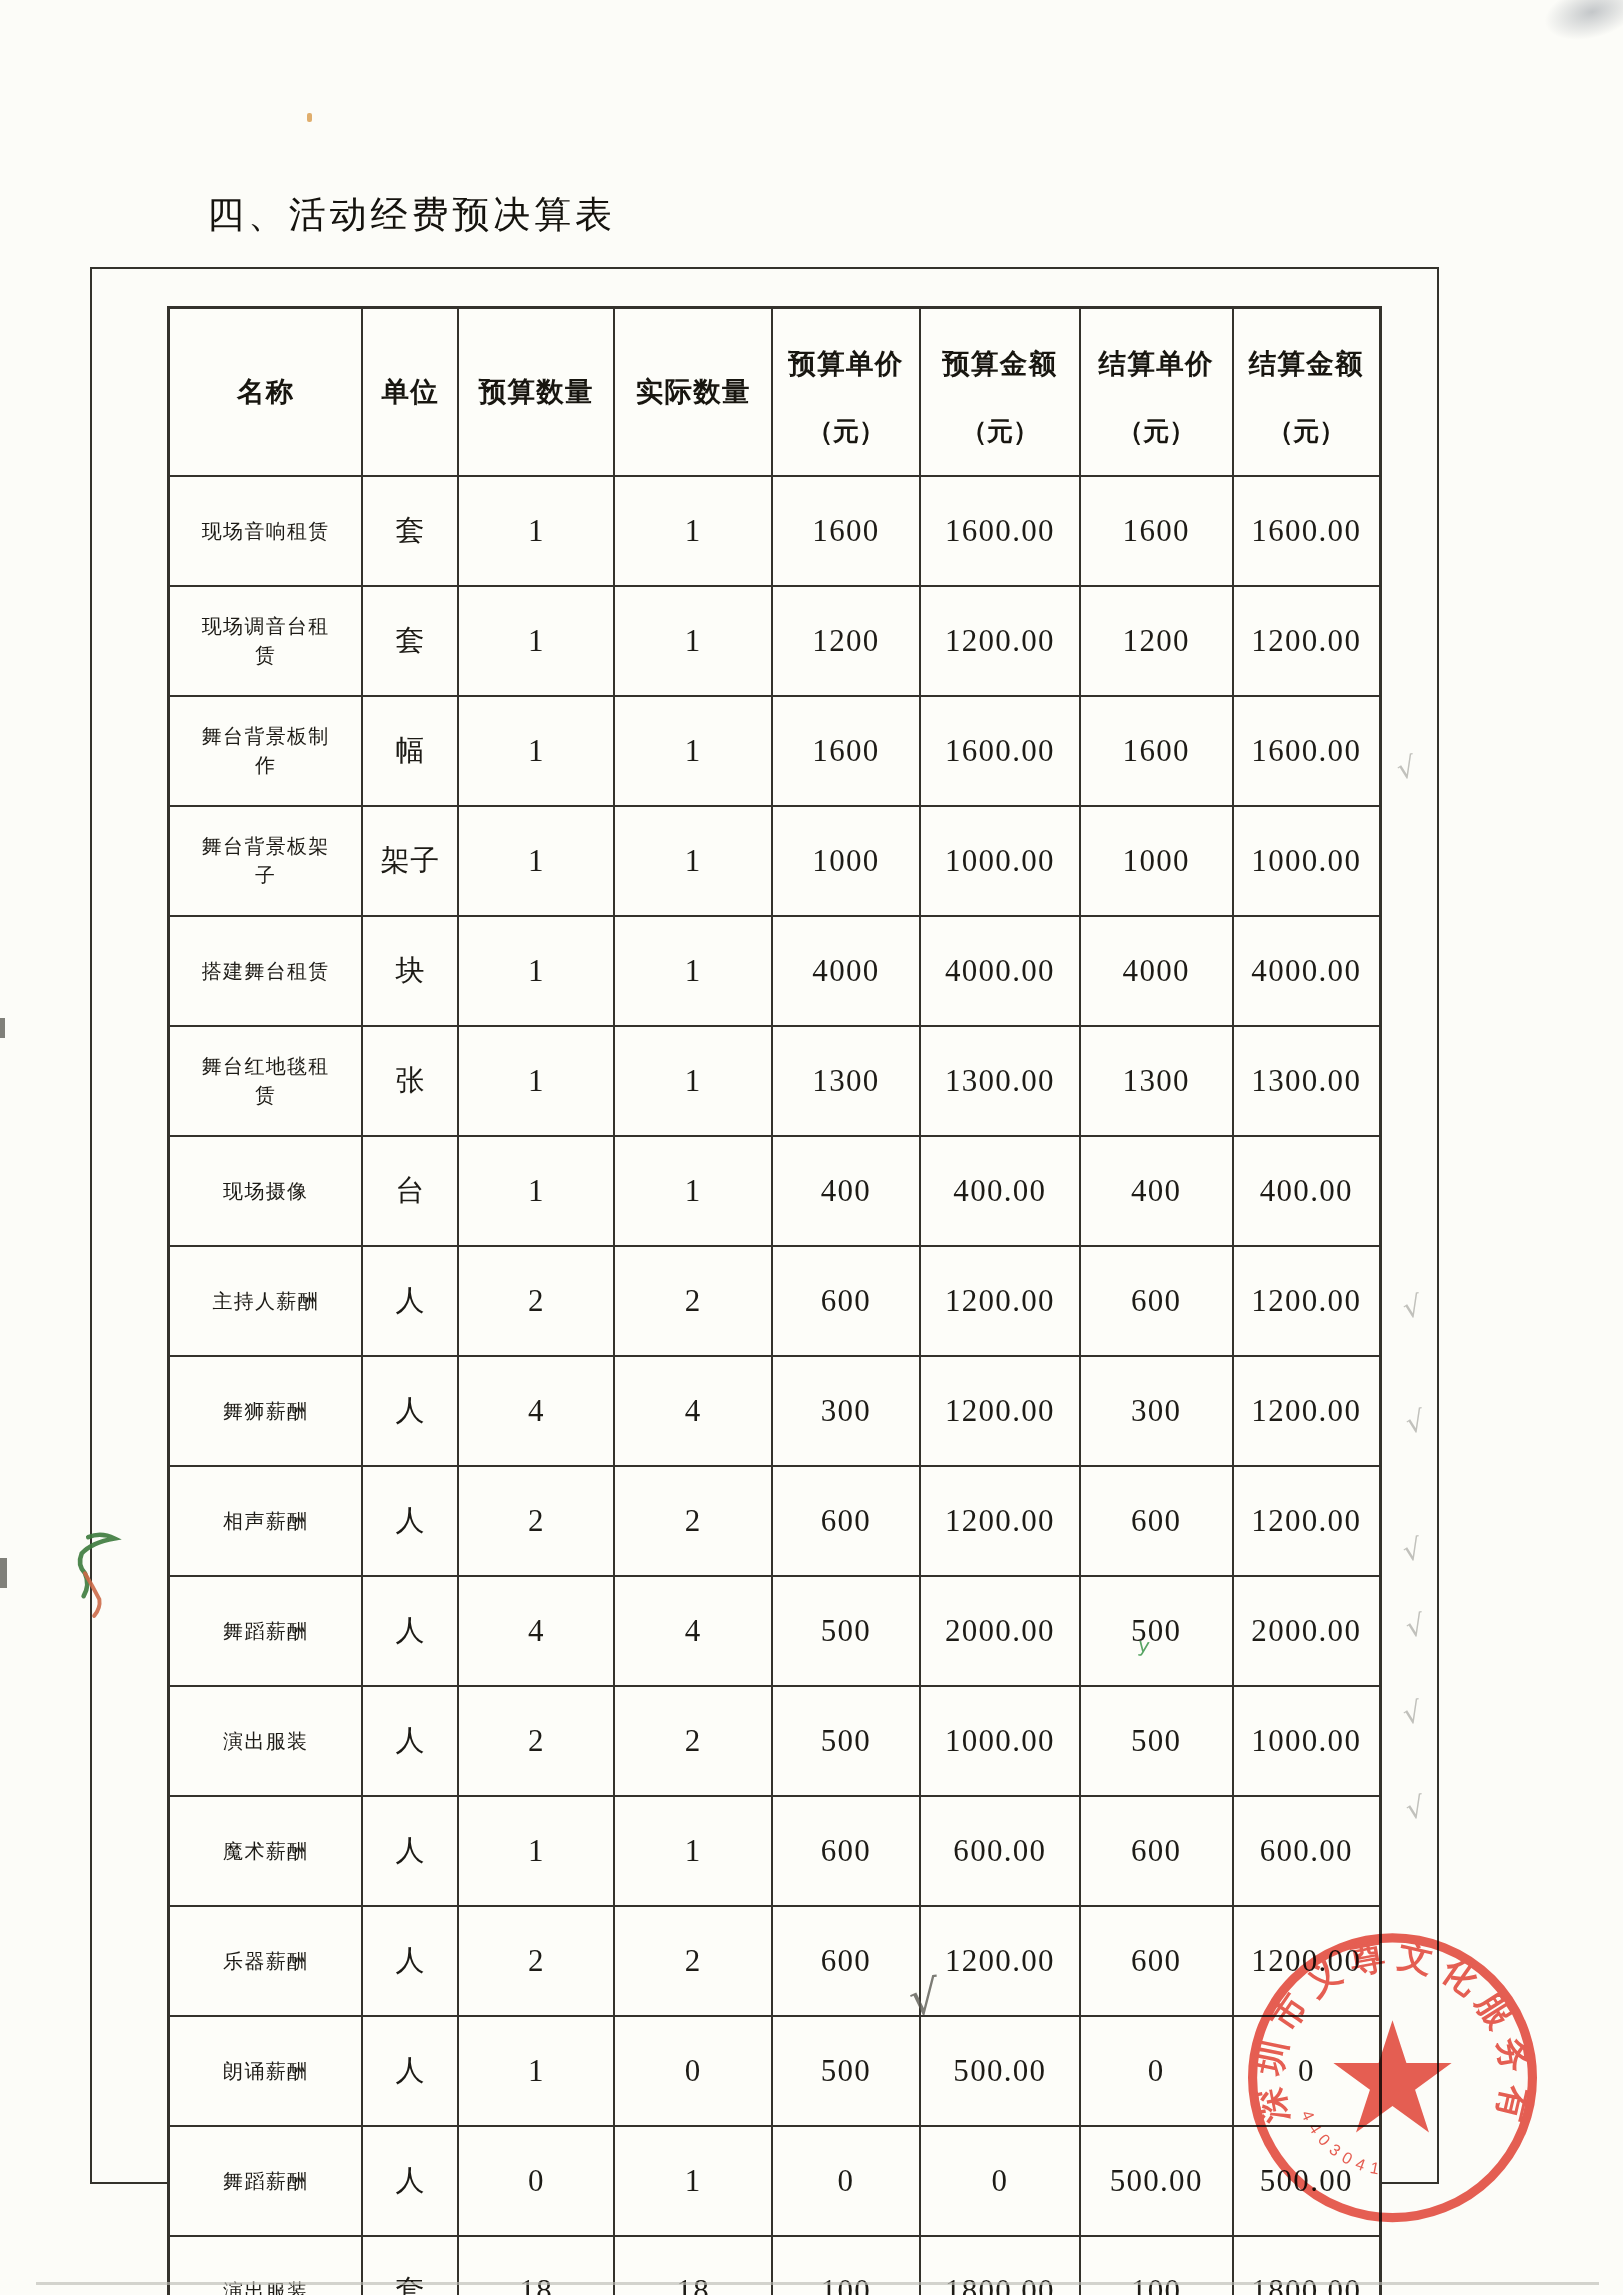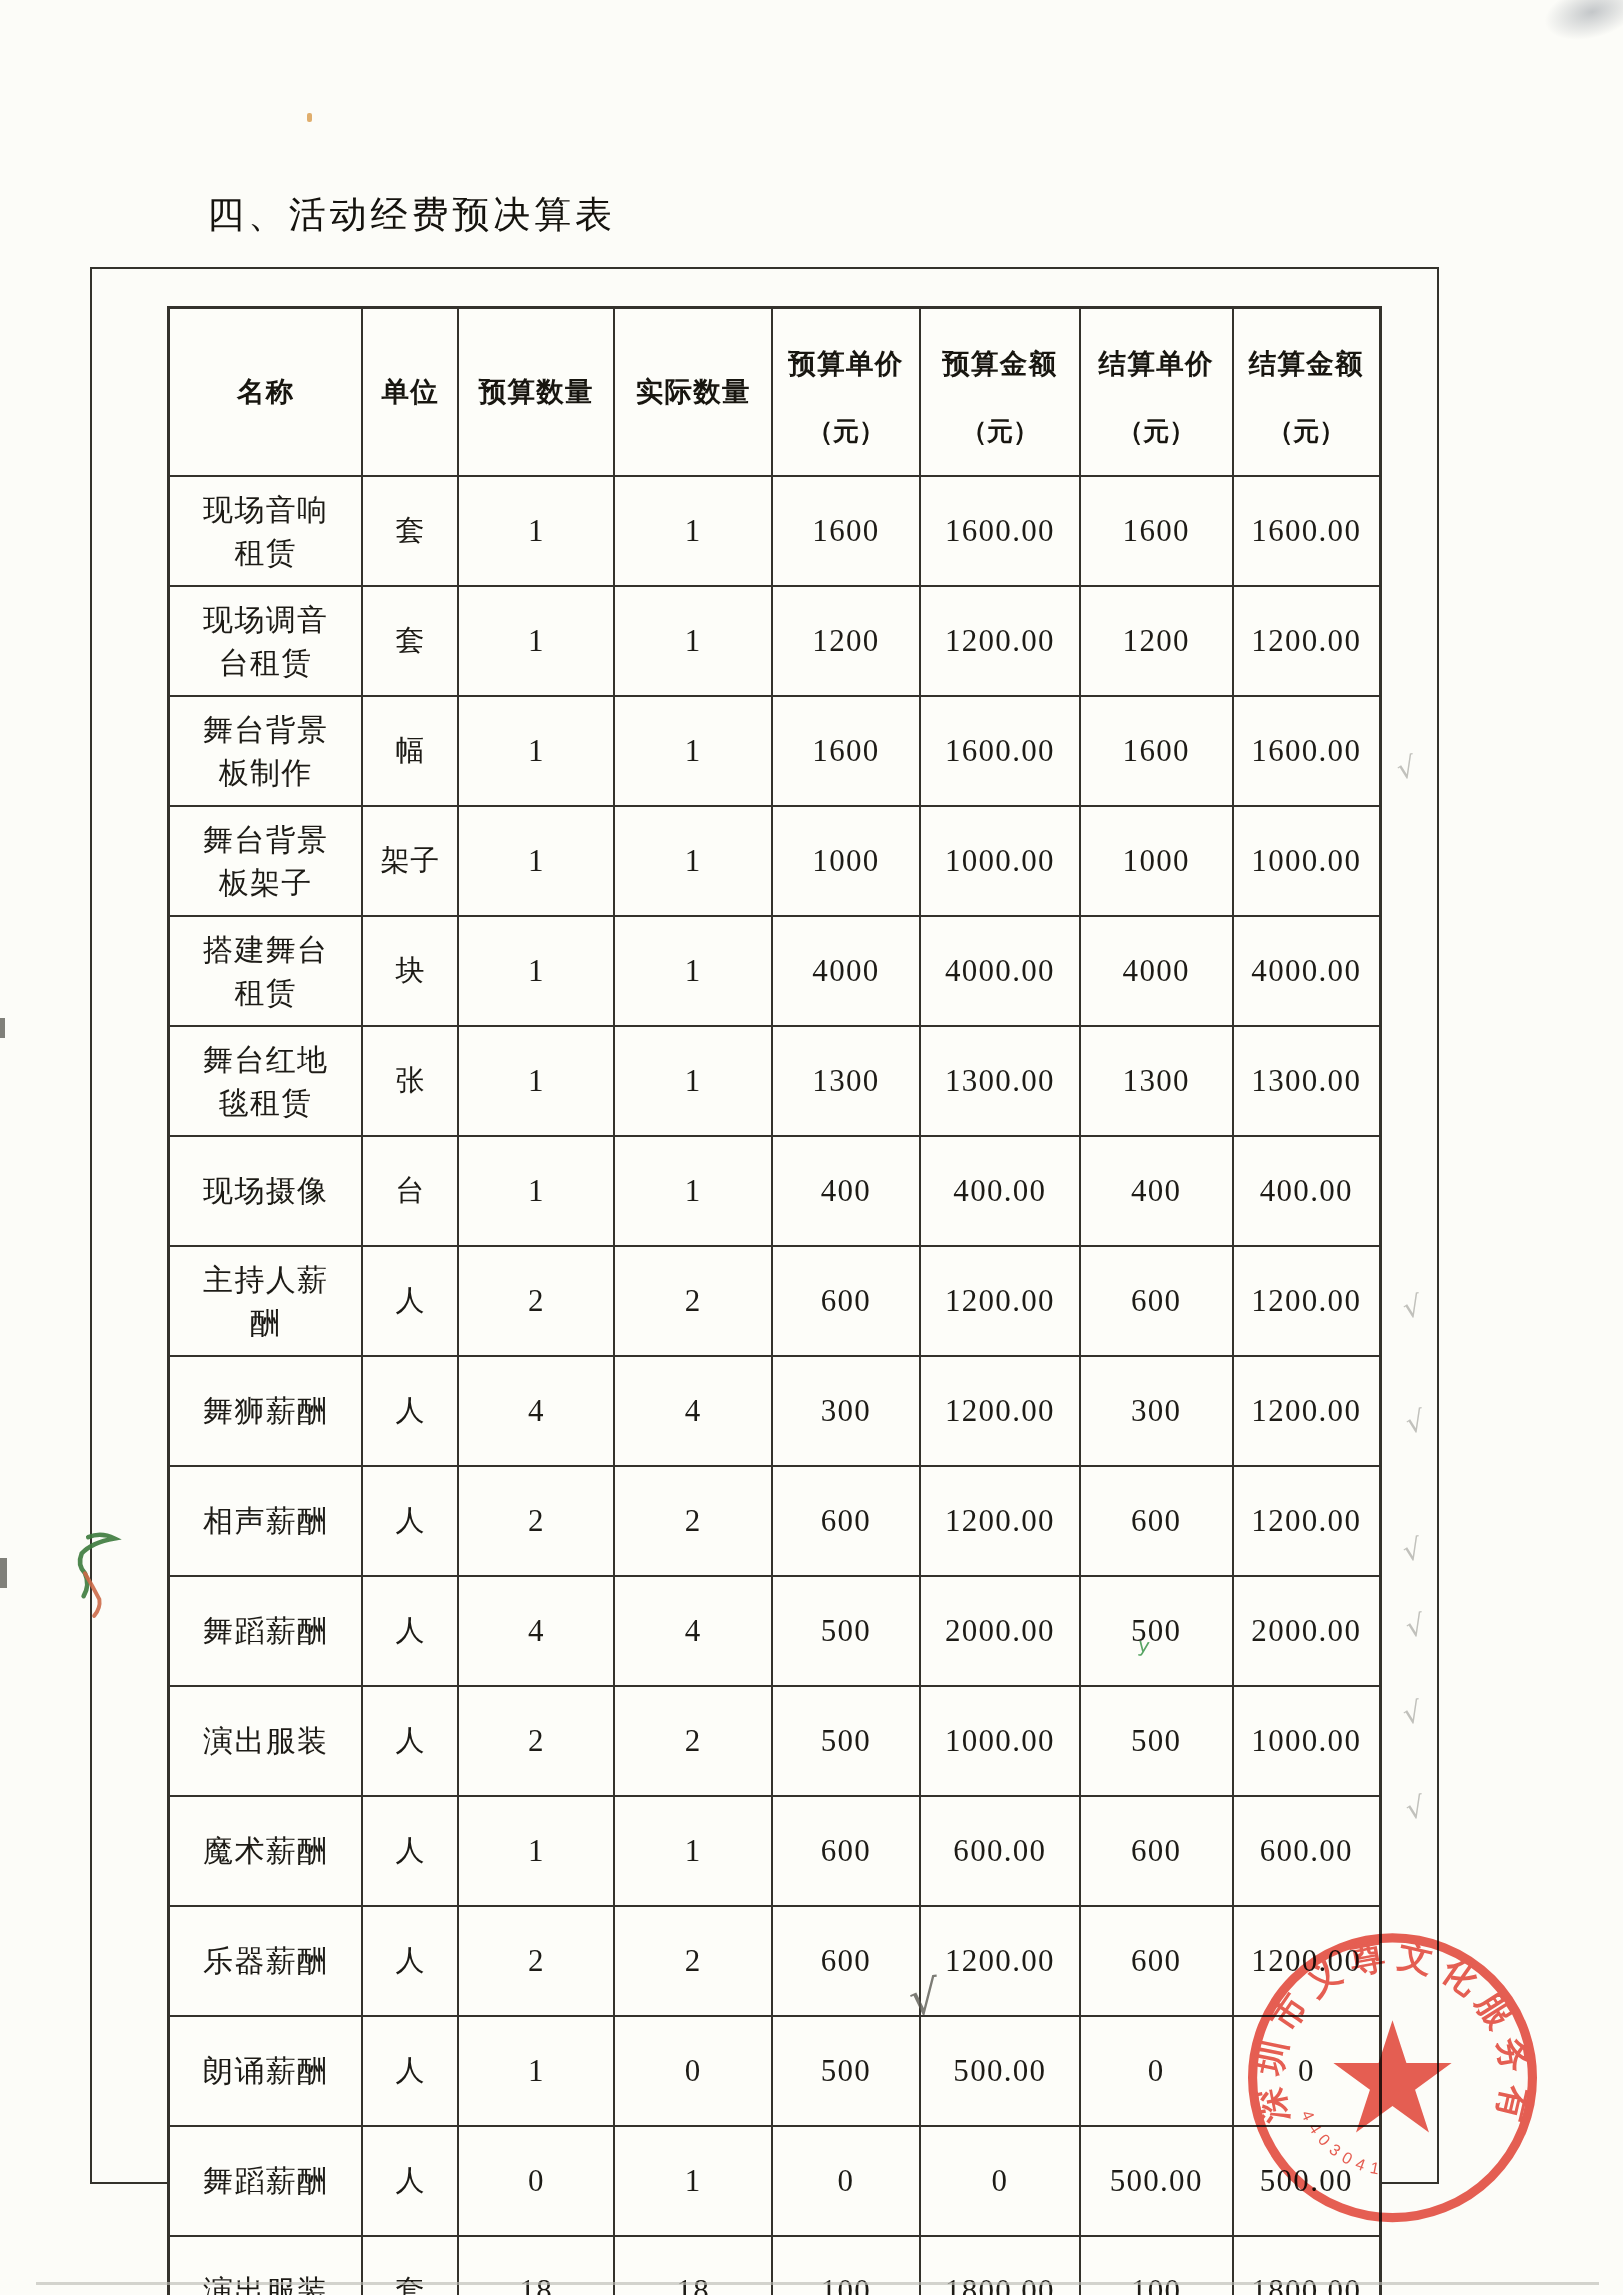--- a/index.html
+++ b/index.html
@@ -34,21 +34,21 @@
   }
   th.money .hwrap{
     display:flex;flex-direction:column;justify-content:space-between;
     height:100%;box-sizing:border-box;
     padding:37px 0 26px 0;
   }
   th.money .hwrap span:last-child{font-size:26px;letter-spacing:0;}
   table.budget td{height:88px;}
   td.name{
     font-family:"Liberation Serif","DejaVu Serif",serif;
-    font-size:30px;line-height:1.45;padding:10px 31px;letter-spacing:1.3px;
+    font-size:20px;line-height:1.45;padding:10px 31px;letter-spacing:1.3px;
   }
   td.unit{
     font-family:"Liberation Serif","DejaVu Serif",serif;
     font-size:29px;padding:0 3.9px;letter-spacing:0.7px;
   }
   td.num{
     font-family:"Liberation Serif","DejaVu Serif",serif;
     font-size:31px;letter-spacing:1.3px;
   }
   .seal{

